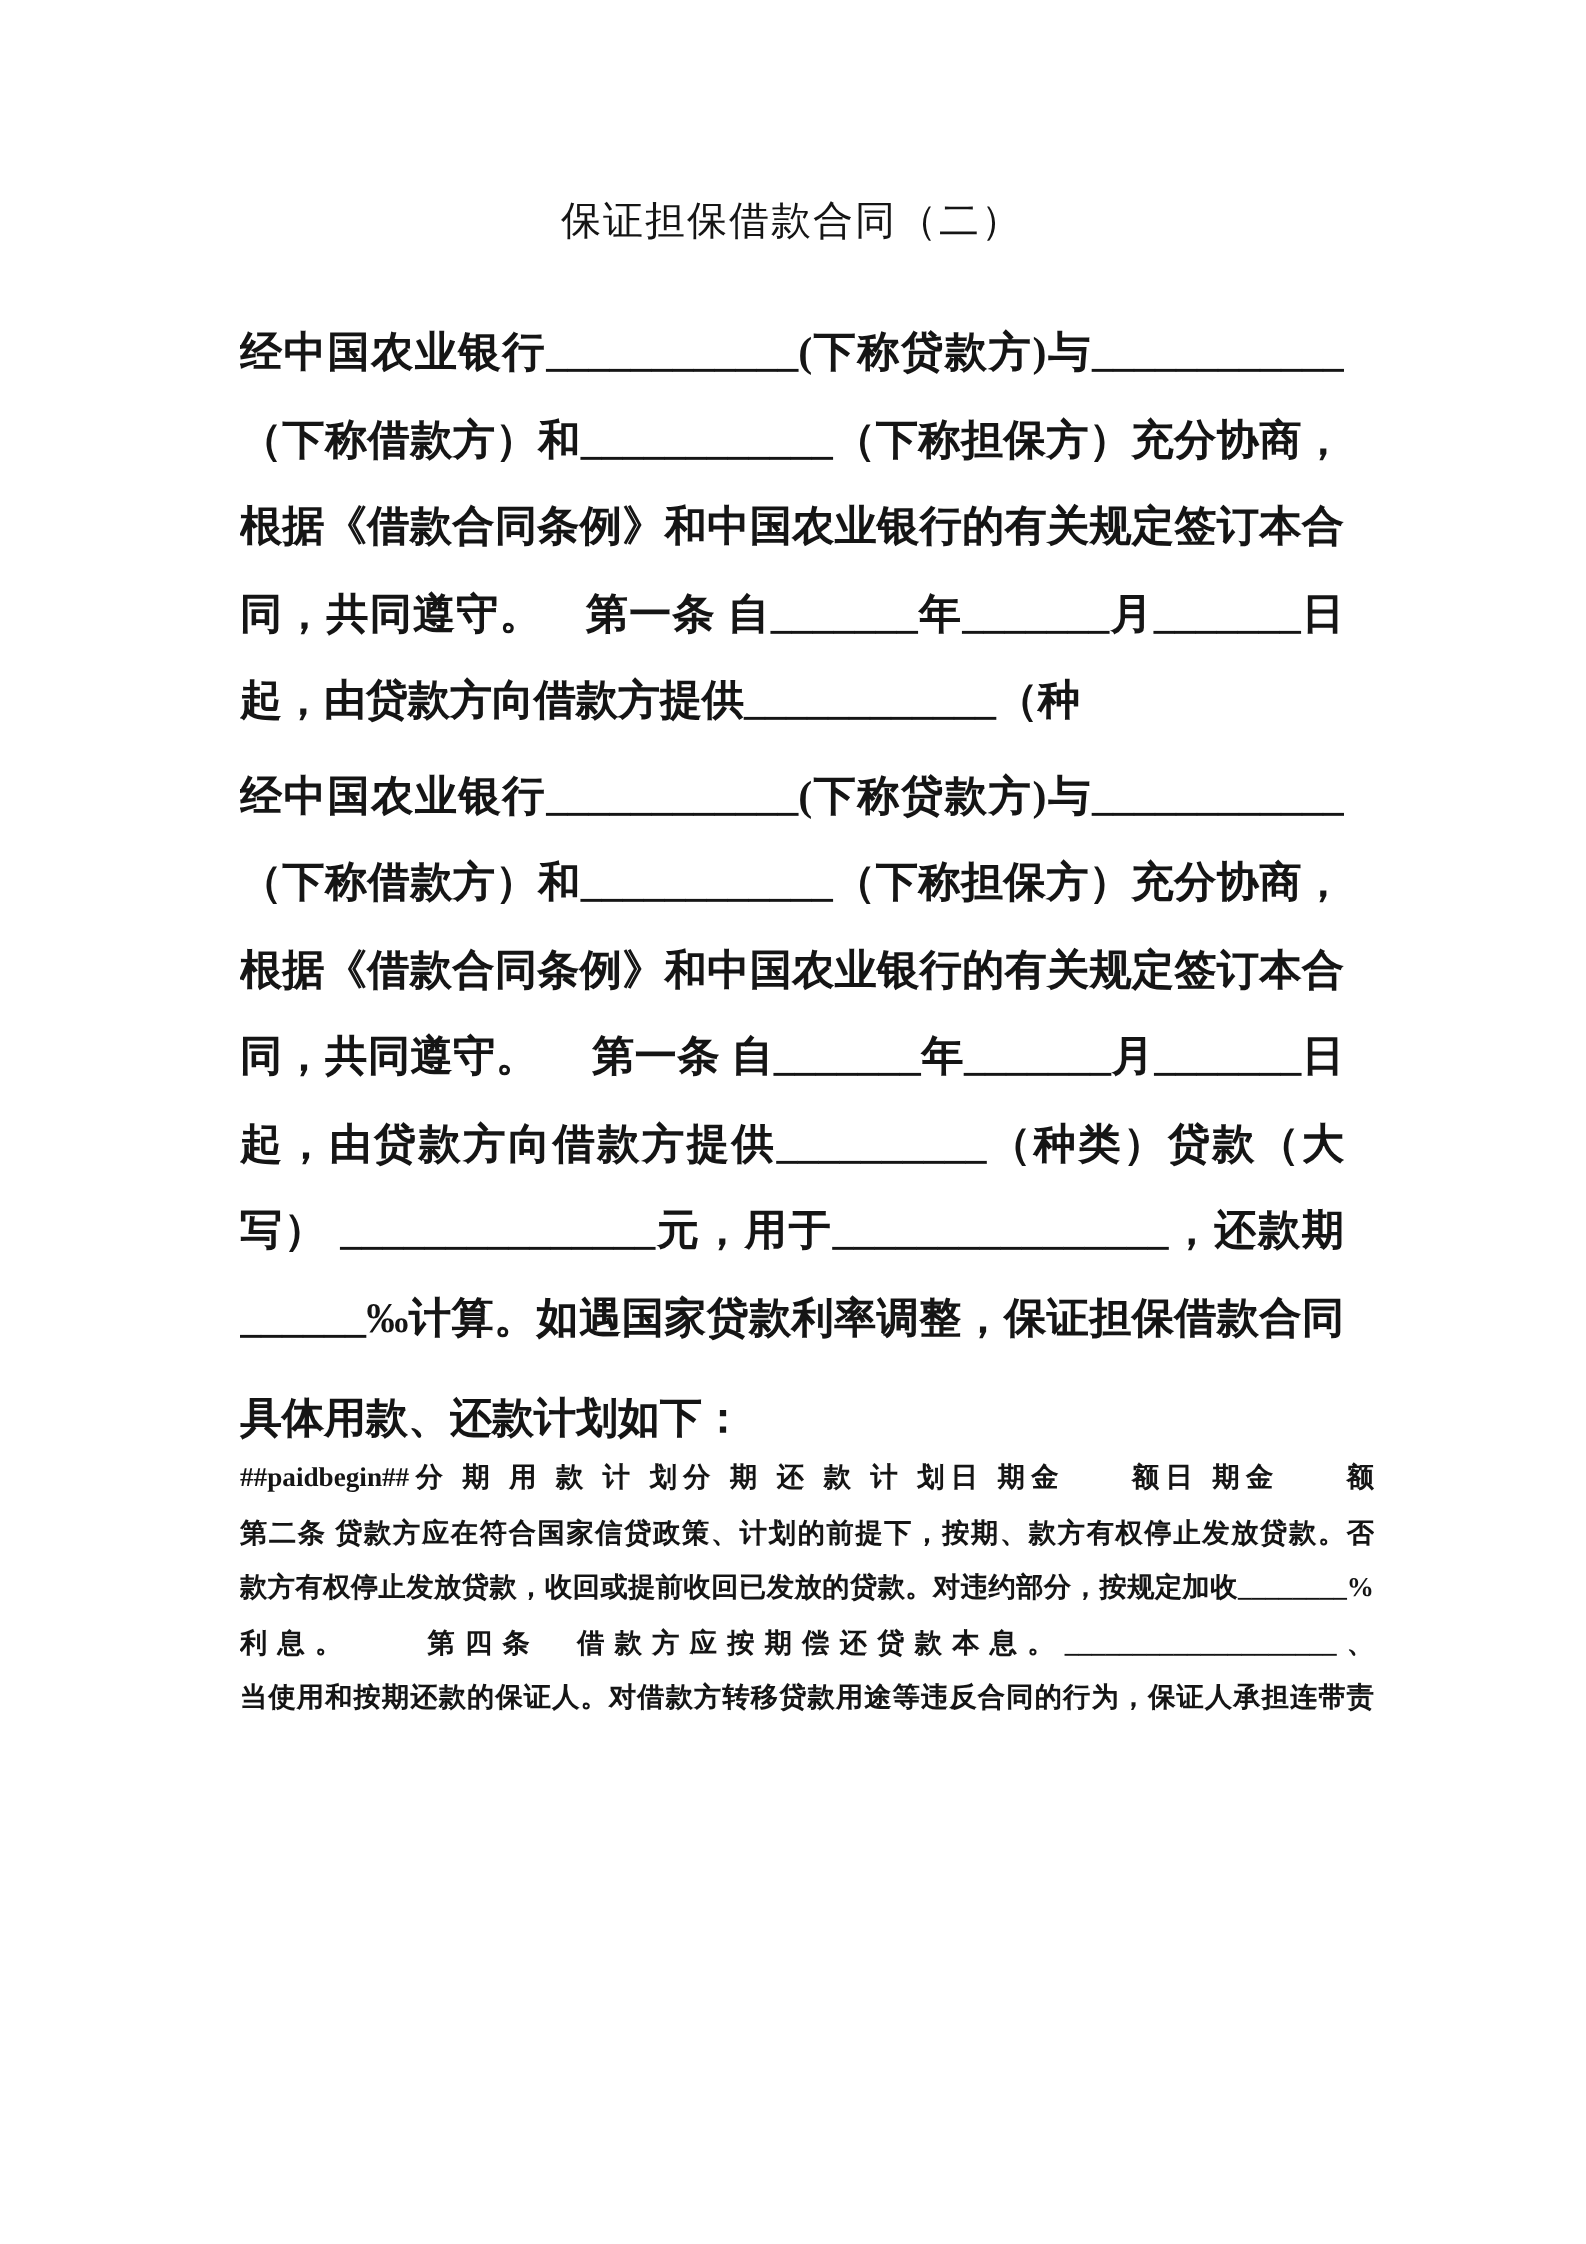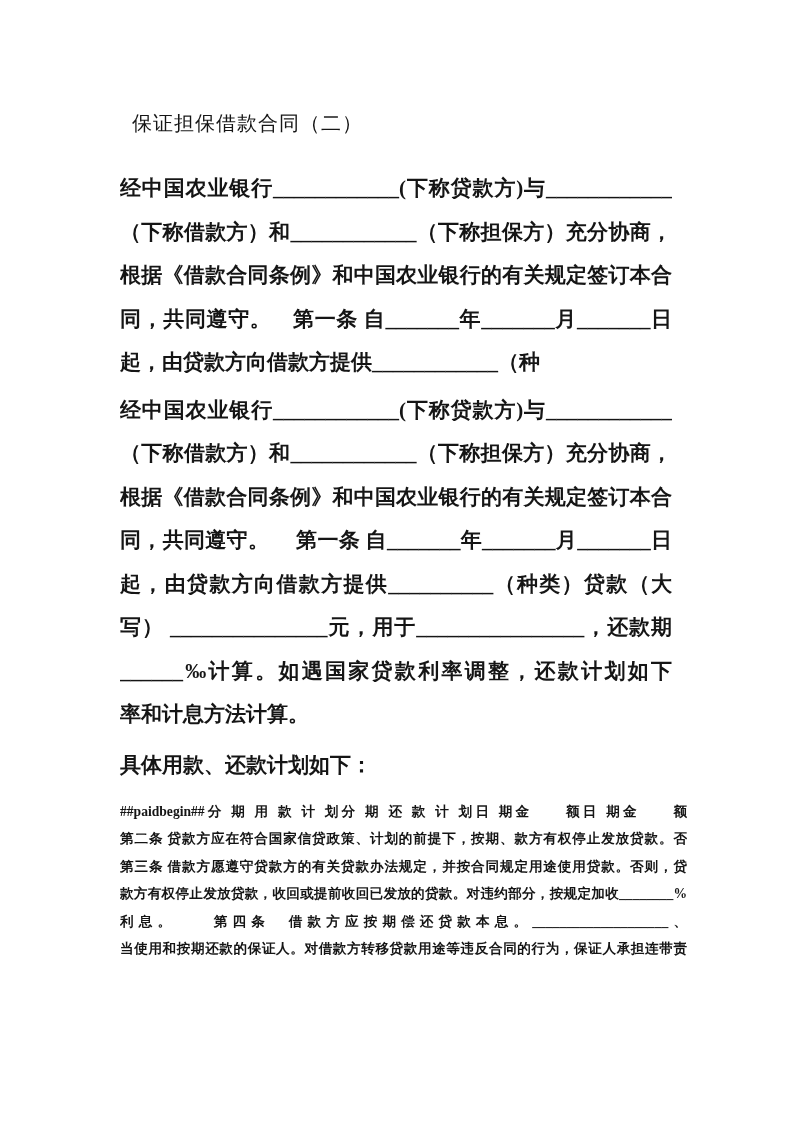--- a/index.html
+++ b/index.html
@@ -13,25 +13,25 @@
     height: 1122px;
     margin: 0 auto;
     background: #ffffff;
     color: #151515;
     box-sizing: border-box;
     padding: 96px 121px 0 120px;
     font-family: "Liberation Serif", "DejaVu Serif", serif;
     overflow: hidden;
   }
   .doc-title {
-    margin: 12px;
+    margin: 0;
     font-size: 20px;
     font-weight: normal;
     line-height: 30px;
-    text-align: left;
+    text-align: center;
     letter-spacing: 1px;
   }
   .para { margin: 0; font-weight: bold; }
   .para .line {
     text-align: justify;
     text-align-last: justify;
     overflow: hidden;
     white-space: nowrap;
   }
   .para .line.last-left {
@@ -47,21 +47,20 @@
   .para-first  { margin-top: 29px; }
   .para-second { margin-top: 4px; }
   .plan-heading {
     margin: 12px 0 0 0;
     font-size: 21px;
     font-weight: bold;
     line-height: 32px;
     text-align: left;
   }
   .para.fine {
-    margin-top: 17px;
     margin-right: -15px;   
     font-size: 13.6px;
   }
   .para.fine .line {
     height: 27.5px;
     line-height: 27.5px;
   }
 </style>
 </head>
 <body>
@@ -78,28 +77,26 @@
       <div class="line last-left">起，由贷款方向借款方提供____________（种</div>
     </div>
 
   <div class="para big para-second">
       <div class="line">经中国农业银行____________(下称贷款方)与____________</div>
       <div class="line">（下称借款方）和____________（下称担保方）充分协商，</div>
       <div class="line">根据《借款合同条例》和中国农业银行的有关规定签订本合</div>
       <div class="line">同，共同遵守。　 第一条 自_______年_______月_______日</div>
       <div class="line">起，由贷款方向借款方提供__________（种类）贷款（大</div>
       <div class="line">写） _______________元，用于________________，还款期</div>
-      <div class="line">______‰计算。如遇国家贷款利率调整，还款计划如下</div>
-      <div class="line last-left">率和计息方法计算。</div>
+      <div class="line">______‰计算。如遇国家贷款利率调整，保证担保借款合同</div>
     </div>
 
   <div class="plan-heading">具体用款、还款计划如下：</div>
 
   <div class="para fine">
       <div class="line">##paidbegin##分 期 用 款 计 划分 期 还 款 计 划日 期金　　额日 期金　　额</div>
       <div class="line">第二条 贷款方应在符合国家信贷政策、计划的前提下，按期、款方有权停止发放贷款。否</div>
-      <div class="line">第三条 借款方愿遵守贷款方的有关贷款办法规定，并按合同规定用途使用贷款。否则，贷</div>
       <div class="line">款方有权停止发放贷款，收回或提前收回已发放的贷款。对违约部分，按规定加收________%</div>
       <div class="line">利息。　　第四条　借款方应按期偿还贷款本息。____________________、</div>
       <div class="line">当使用和按期还款的保证人。对借款方转移贷款用途等违反合同的行为，保证人承担连带责</div>
     </div>
 
 </div>
 
 </body></html>

